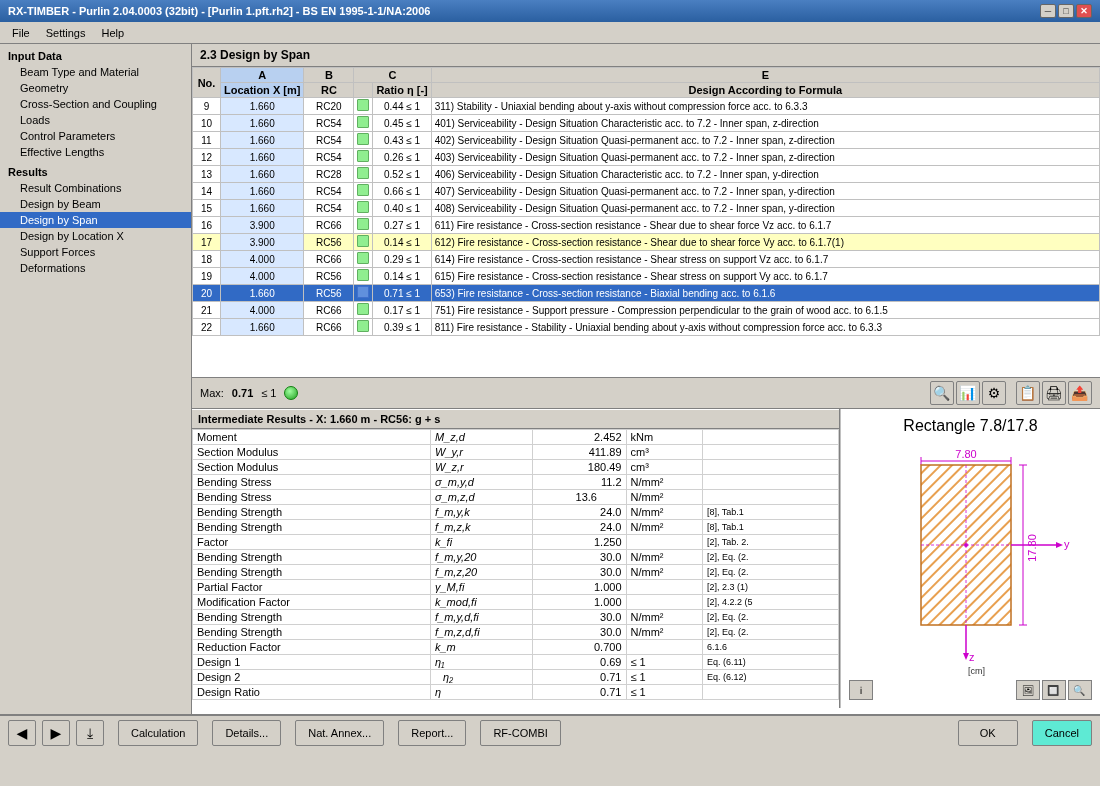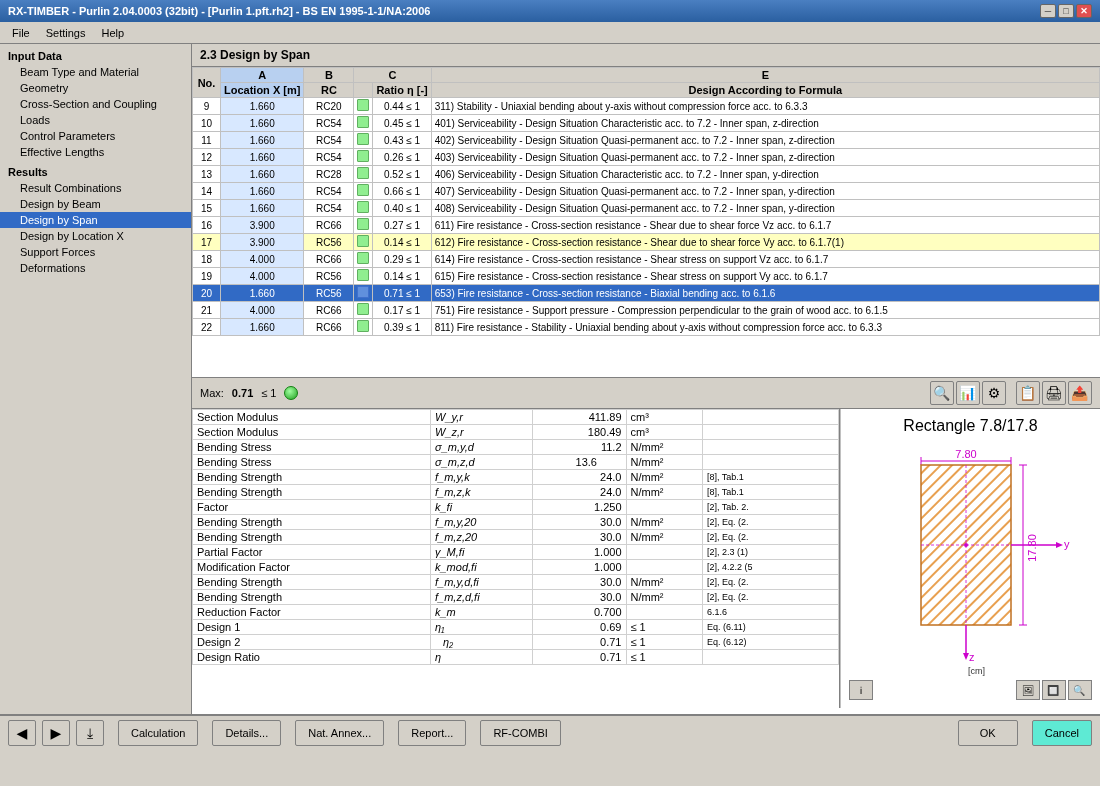--- a/index.html
+++ b/index.html
@@ -479,22 +479,30 @@
         <div class="toolbar-btn" title="Settings">⚙</div>
         <div style="width:6px"></div>
         <div class="toolbar-btn" title="View">📋</div>
         <div class="toolbar-btn" title="Print">🖨</div>
         <div class="toolbar-btn" title="Export">📤</div>
       </div>
     </div>
 
     <div class="intermediate-results">
       <div class="int-results-table">
+        <div class="int-results-header">Intermediate Results  - X: 1.660 m - RC56: g + s</div>
         <table class="int-table">
           <tbody id="int-table-body">
+          <tr>
+      <td>Moment</td>
+      <td style="font-style:italic;">M_z,d</td>
+      <td style="text-align:right;">2.452</td>
+      <td>kNm</td>
+      <td style="font-size:9px;"></td>
+    </tr>
               <tr>
       <td>Section Modulus</td>
       <td style="font-style:italic;">W_y,r</td>
       <td style="text-align:right;">411.89</td>
       <td>cm³</td>
       <td style="font-size:9px;"></td>
     </tr>
               <tr>
       <td>Section Modulus</td>
       <td style="font-style:italic;">W_z,r</td>

